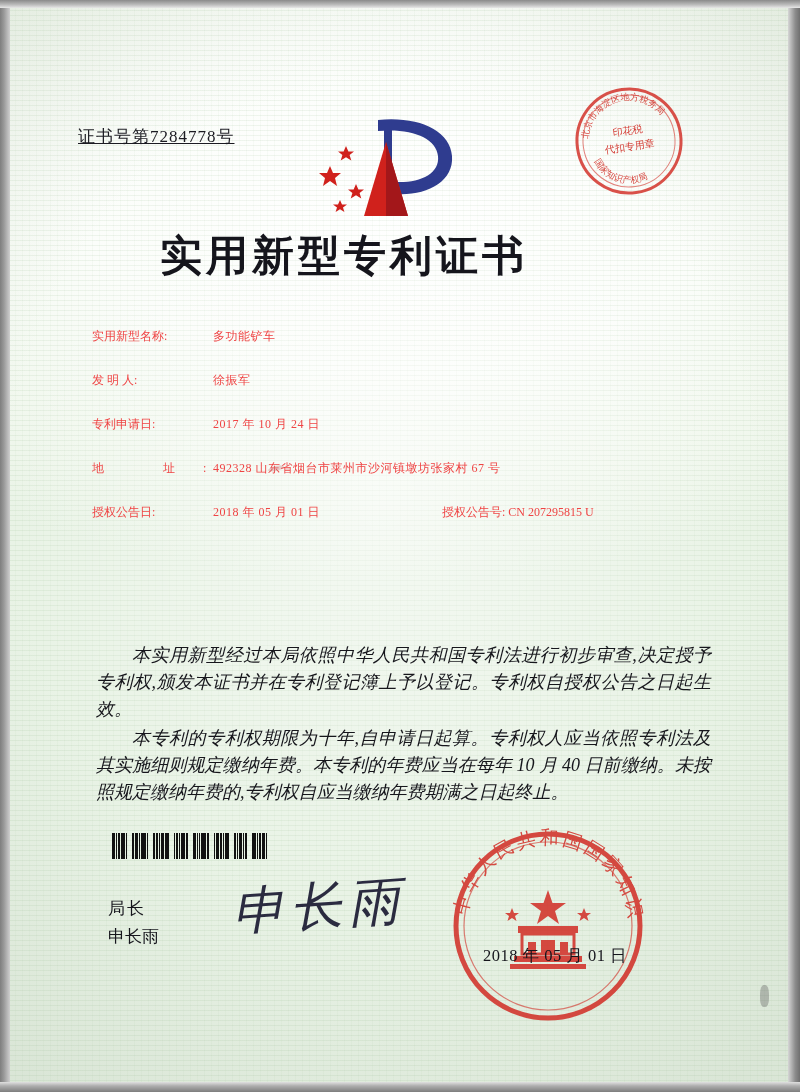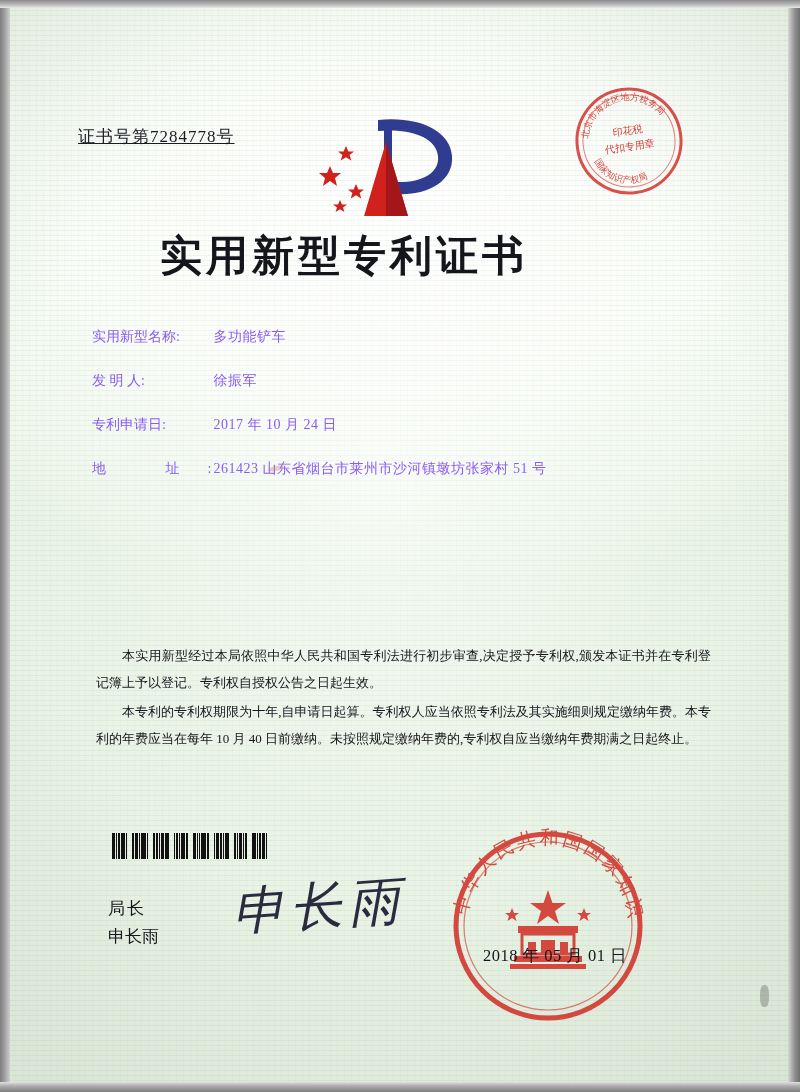--- a/index.html
+++ b/index.html
@@ -98,22 +98,22 @@
   
   .fields {
     position: absolute;
     left: 92px;
     top: 328px;
     width: 640px;
   }
   .frow {
     position: relative;
     height: 44px;
-    font-size: 14px;
-    color: #8b5cf6;
+    font-size: 12px;
+    color: #ef4444;
     white-space: nowrap;
   }
   .flabel {
     display: inline-block;
     width: 118px;
     letter-spacing: 0px;
   }
   .fvalue {
     display: inline-block;
     letter-spacing: 0.5px;
@@ -128,24 +128,25 @@
     width: 118px;
     letter-spacing: 28px;
   }
 
   
   .body-text {
     position: absolute;
     left: 96px;
     top: 642px;
     width: 615px;
-    font-size: 13px;
+    font-size: 18px;
     line-height: 27px;
     color: #16161c;
     text-align: justify;
+    font-style: italic;
   }
   .body-text p {
     margin: 0 0 2px 0;
     text-indent: 2em;
   }
 
   
   .barcode {
     position: absolute;
     left: 112px;
@@ -297,21 +298,29 @@
     <div class="frow">
       <span class="flabel">发 明 人:</span>
       <span class="fvalue">徐振军</span>
     </div>
     <div class="frow">
       <span class="flabel">专利申请日:</span>
       <span class="fvalue">2017 年 10 月 24 日</span>
     </div>
     <div class="frow">
       <span class="addr-label">地 址:</span>
-      <span class="fvalue">261423 山东省烟台市莱州市沙河镇墩坊张家村 51 号</span>
+      <span class="fvalue">492328 山东省烟台市莱州市沙河镇墩坊张家村 67 号</span>
+    </div>
+    <div class="frow">
+      <span class="flabel">授权公告日:</span>
+      <span class="fvalue">2018 年 05 月 01 日</span>
+      <span class="second-label">
+        <span>授权公告号:</span>
+        <span>CN 207295815 U</span>
+      </span>
     </div>
   </div>
 
   <div class="smudge1"></div>
 
   <div class="body-text">
     <p>本实用新型经过本局依照中华人民共和国专利法进行初步审查,决定授予专利权,颁发本证书并在专利登记簿上予以登记。专利权自授权公告之日起生效。</p>
     <p>本专利的专利权期限为十年,自申请日起算。专利权人应当依照专利法及其实施细则规定缴纳年费。本专利的年费应当在每年 10 月 40 日前缴纳。未按照规定缴纳年费的,专利权自应当缴纳年费期满之日起终止。</p>
   </div>
 

